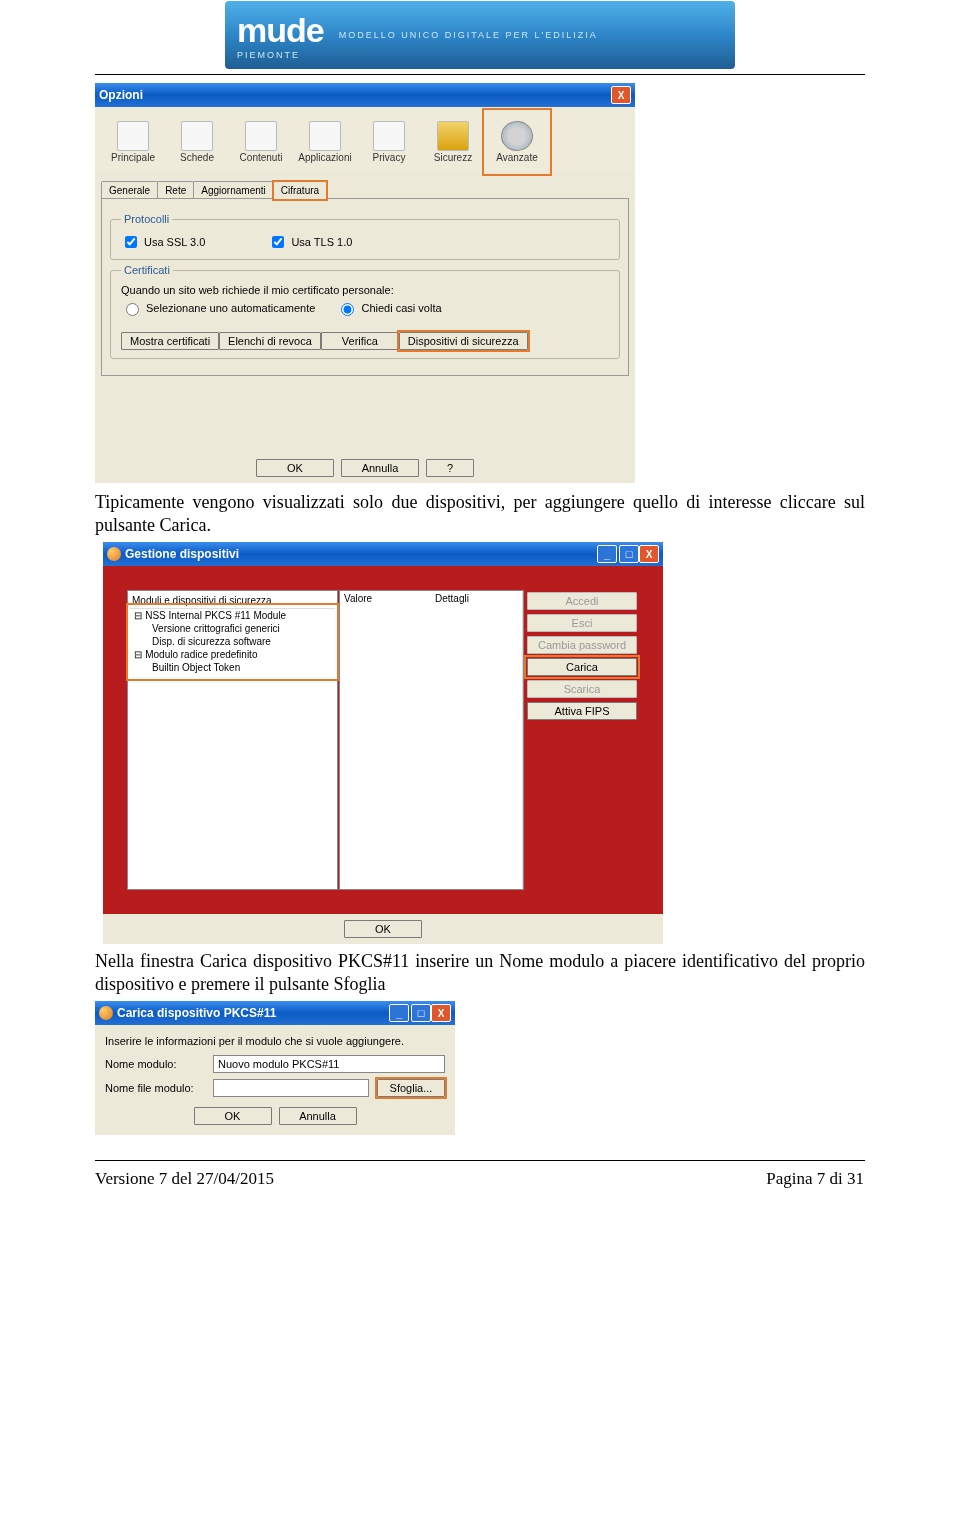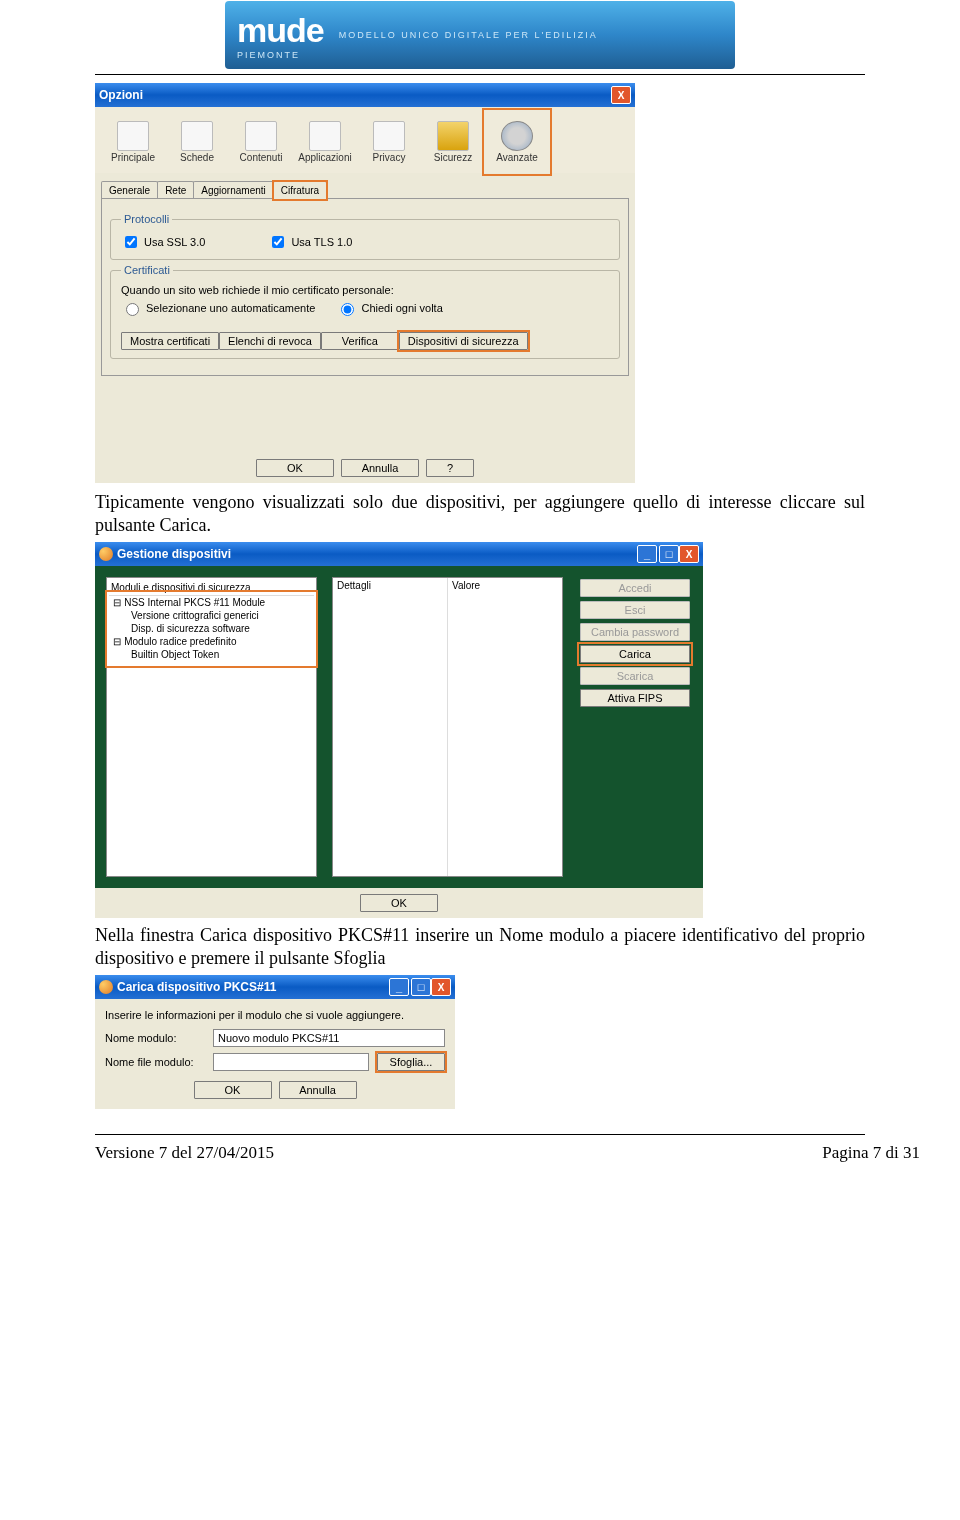--- a/index.html
+++ b/index.html
@@ -29,39 +29,39 @@
   .tab.active{background:#ece9d8;z-index:2}
   .content{border:1px solid #999;margin:0 6px 6px 6px;padding:10px 8px 12px 8px;position:relative;top:-1px;background:#ece9d8}
   fieldset{border:1px solid #b9b6a6;border-radius:3px;margin:4px 0;padding:8px 10px;font-size:11px}
   legend{padding:0 3px;color:#2d5a93}
   .chk{display:inline-flex;align-items:center;gap:4px;margin-right:60px}
   .chk input{width:12px;height:12px}
   .radio{display:inline-flex;align-items:center;gap:4px;margin-right:18px;margin-top:4px}
   .btn{display:inline-block;background:#ece9d8;border:1px solid #7a7a7a;padding:2px 8px;font-size:11px;border-radius:1px;min-width:60px;text-align:center}
   .btnrow{display:flex;gap:7px;justify-content:center;padding:6px}
   
-  .win-dev{width:608px;margin:3px 0}
-  .dev-body{display:flex;padding:11px;gap:15px;background:#14532d;height:300px}
+  .win-dev{width:560px;margin:3px 8px}
+  .dev-body{display:flex;padding:24px;gap:1px;background:#b91c1c;height:300px}
   .dev-tree{width:205px;background:#fff;border:1px solid #888;font-size:10px;padding:2px}
   .dev-tree .hd{font-weight:normal;border-bottom:1px solid #ddd;padding:2px}
   .dev-tree .nd{padding:1px 0 1px 4px}
   .dev-tree .nd2{padding:1px 0 1px 22px}
   .dev-mid{flex:1;background:#fff;border:1px solid #888;display:flex}
   .dev-mid .col{flex:1;font-size:10px;padding:2px 4px}
   .dev-btns{width:110px;display:flex;flex-direction:column;gap:4px;padding:2px}
   .dev-btns .btn{width:100%;box-sizing:border-box}
   .dis{color:#999;border-color:#bbb}
   
   .win-pk{width:360px;margin:3px 0}
   .pk-body{padding:10px;background:#ece9d8;font-size:11px}
   .pk-row{display:flex;align-items:center;gap:8px;margin:6px 0}
   .pk-row label{width:100px}
   .pk-row input{flex:1;border:1px solid #888;padding:2px 4px;font-size:11px;background:#fff}
   
-  .ftr{display:flex;justify-content:space-between;padding:6px 40px 10px 95px;font-size:17px}
+  .ftr{display:flex;justify-content:space-between;padding:6px 96px 10px 95px;font-size:17px}
 </style>
 </head>
 <body>
 
 <div class="hdr">
   <div class="logo">
     <div>
       <div class="logo-mark">mude</div>
       <div class="logo-sub">PIEMONTE</div>
     </div>
@@ -133,21 +133,21 @@
     </fieldset>
     <fieldset>
       <legend>Certificati</legend>
       <div>Quando un sito web richiede il mio certificato personale:</div>
       <label class="radio">
             <input type="radio" name="cr" style="">
             <span>Selezionane uno automaticamente</span>
           </label>
       <label class="radio">
             <input type="radio" name="cr" checked="" style="">
-            <span>Chiedi ogni volta</span>
+            <span>Chiedi casi volta</span>
           </label>
       <div style="margin-top:14px;display:flex;">
         <span class="btn">Mostra certificati</span>
         <span class="btn">Elenchi di revoca</span>
         <span class="btn">Verifica</span>
         <span class="btn" style="position:relative">
           <span>Dispositivi di sicurezza</span>
           <div class="highlight" style="left:-3px;top:-3px;right:-3px;bottom:-3px"></div>
         </span>
       </div>
@@ -176,22 +176,22 @@
     <div class="dev-tree" style="position:relative">
       <div class="hd">Moduli e dispositivi di sicurezza</div>
       <div class="nd">⊟ <span>NSS Internal PKCS #11 Module</span></div>
       <div class="nd2">Versione crittografici generici</div>
       <div class="nd2">Disp. di sicurezza software</div>
       <div class="nd">⊟ <span>Modulo radice predefinito</span></div>
       <div class="nd2">Builtin Object Token</div>
       <div class="highlight" style="left:-2px;top:12px;right:-2px;height:74px"></div>
     </div>
     <div class="dev-mid">
+      <div class="col">Valore</div>
       <div class="col" style="border-right:1px solid #ddd">Dettagli</div>
-      <div class="col">Valore</div>
     </div>
     <div class="dev-btns">
       <span class="btn dis">Accedi</span>
       <span class="btn dis">Esci</span>
       <span class="btn dis">Cambia password</span>
       <span class="btn" style="position:relative">
         <span>Carica</span>
         <div class="highlight" style="left:-4px;top:-4px;right:-4px;bottom:-4px"></div>
       </span>
       <span class="btn dis">Scarica</span>

